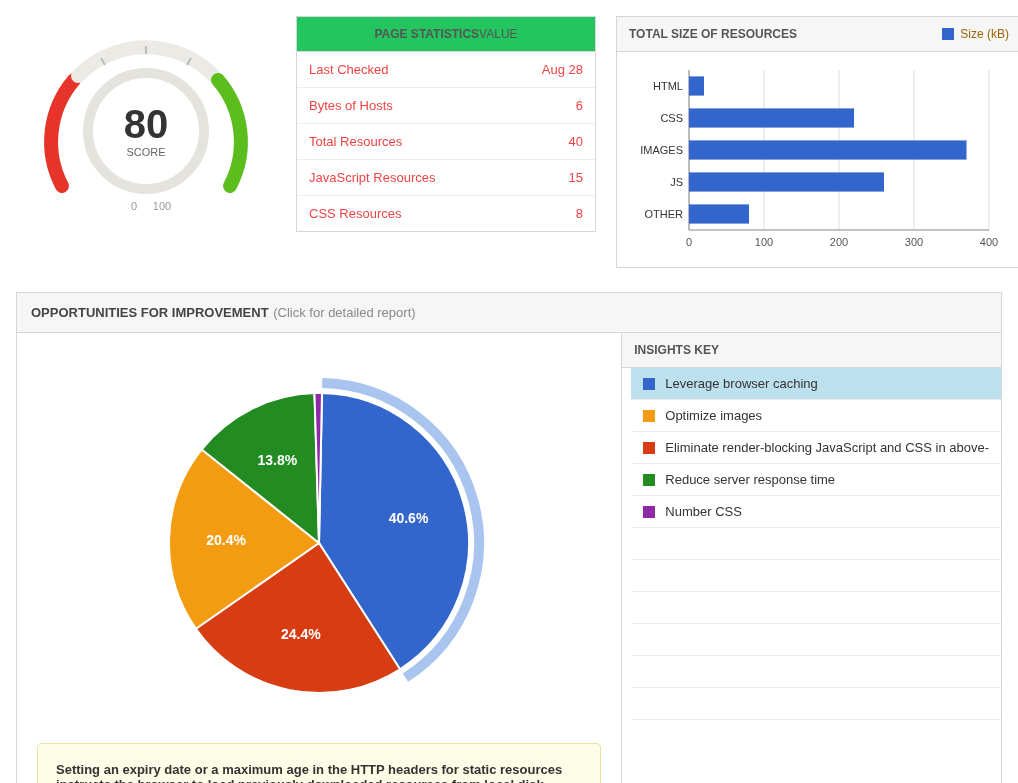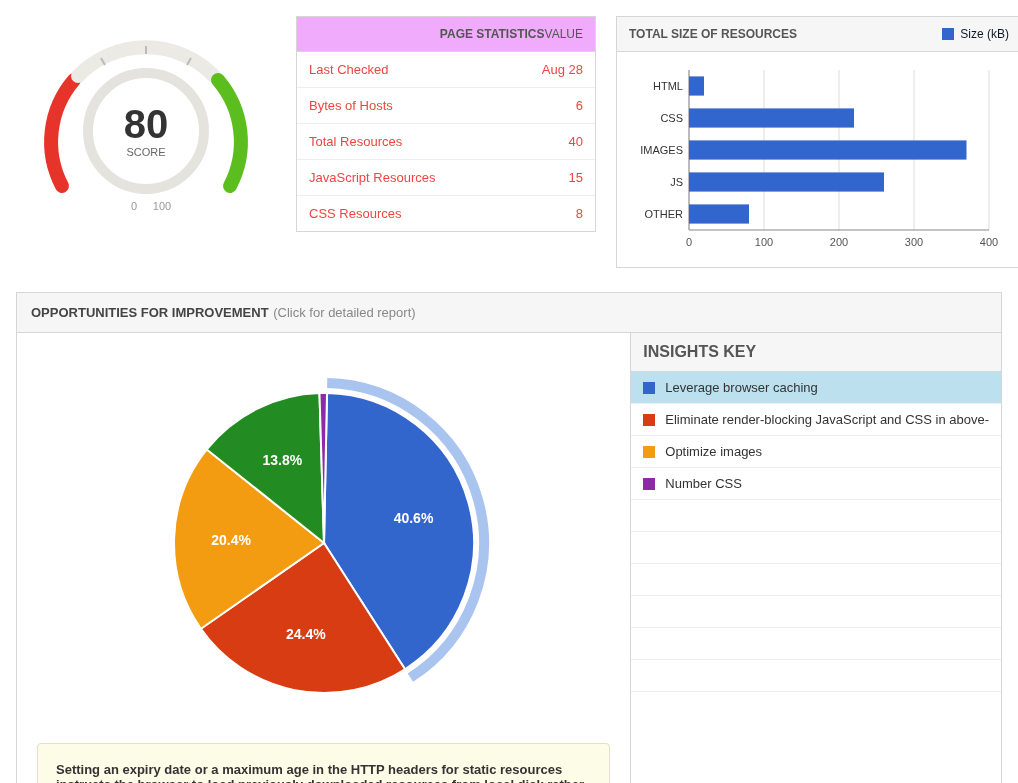--- a/index.html
+++ b/index.html
@@ -3,39 +3,39 @@
 <meta charset="utf-8">
 <style>
 * { box-sizing: border-box; margin: 0; padding: 0; }
 body { font-family: Arial, Helvetica, sans-serif; font-size: 13px; color: #333; background: #fff; padding: 16px; }
 .top-row { display: flex; gap: 20px; margin-bottom: 24px; }
 .gauge-col { flex: 0 0 260px; display: flex; align-items: flex-start; justify-content: center; }
 .stats-col { flex: 0 0 300px; }
 .bar-col { flex: 1 1 auto; }
 
 .panel { border: 1px solid #d6d6d6; }
-.panel-head { background: #f0abfc; border-bottom: 1px solid #d6d6d6; padding: 10px 12px; display: flex; justify-content: flex-end; font-weight: bold; color: #555; font-size: 12px; }
+.panel-head { background: #22c55e; border-bottom: 1px solid #d6d6d6; padding: 10px 12px; display: flex; justify-content: center; font-weight: bold; color: #555; font-size: 12px; }
 .panel-head .right { font-weight: normal; }
 .stats-row { display: flex; justify-content: space-between; padding: 10px 12px; border-bottom: 1px solid #eee; color: #ef4444; }
 .stats-row:last-child { border-bottom: none; }
 
 .bar-head { display:flex; justify-content:space-between; align-items:center; background:#f6f6f6; border-bottom:1px solid #d6d6d6; padding:10px 12px; font-weight:bold; color:#555; font-size:12px; }
-.bar-legend { font-size:12px; color:#0f172a; font-weight:normal; display:flex; align-items:center; gap:6px; }
+.bar-legend { font-size:12px; color:#a16207; font-weight:normal; display:flex; align-items:center; gap:6px; }
 .bar-legend .swatch { width:12px; height:12px; background:#3366cc; display:inline-block; }
 .bar-body { padding: 8px 12px 4px 12px; }
 
 .improve-panel { border:1px solid #d6d6d6; }
 .improve-head { background:#f6f6f6; border-bottom:1px solid #d6d6d6; padding:12px 14px; font-weight:bold; color:#444; }
 .improve-head .sub { font-weight:normal; color:#888; font-size:13px; margin-left:1px; }
 .improve-body { display:flex; gap:0; }
 .pie-col { flex: 1 1 auto; padding: 30px 20px; display:flex; flex-direction:column; align-items:center; border-right:1px solid #d6d6d6; }
 .key-col { flex: 0 0 360px; }
 
-.key-head { background:#f6f6f6; border-bottom:1px solid #d6d6d6; padding:10px 12px; font-weight:bold; color:#555; font-size:16px; }
-.key-item { padding:8px 12px; border-bottom:1px solid #eee; display:flex; align-items:center; gap:10px; cursor:pointer; white-space:nowrap; overflow:hidden; text-overflow:ellipsis; }
+.key-head { background:#f6f6f6; border-bottom:1px solid #d6d6d6; padding:10px 12px; font-weight:bold; color:#555; font-size:12px; }
+.key-item { padding:8px 12px; border-bottom:1px solid #eee; display:flex; align-items:center; gap:10px; cursor:pointer; white-space:nowrap; overflow:hidden; text-overflow:ellipsis;margin-left:9px; }
 .key-item.sel { background:#bde0ee; }
 .key-item .swatch { width:12px; height:12px; flex:0 0 12px; }
 .key-item .lbl { overflow:hidden; text-overflow:ellipsis; }
 
 .hint-box { background:#fdfce6; border:1px solid #e6e4a7; border-radius:4px; padding:18px; margin-top:20px; width:100%; }
 .hint-box b { font-weight:bold; }
 
 svg text { font-family: Arial, Helvetica, sans-serif; }
 </style>
 </head>
@@ -159,26 +159,30 @@
       </div>
     </div>
     <div class="key-col">
       <div class="key-head">INSIGHTS KEY</div>
       <div id="key-items">
           <div class="key-item sel">
             <span class="swatch" style="background: rgb(51, 102, 204);"></span>
             <span class="lbl">Leverage browser caching</span>
           </div>
           <div class="key-item">
+            <span class="swatch" style="background: rgb(243, 156, 18);"></span>
+            <span class="lbl">Optimize images</span>
+          </div>
+          <div class="key-item">
             <span class="swatch" style="background: rgb(215, 60, 18);"></span>
             <span class="lbl">Eliminate render-blocking JavaScript and CSS in above-</span>
           </div>
           <div class="key-item">
-            <span class="swatch" style="background: rgb(243, 156, 18);"></span>
-            <span class="lbl">Optimize images</span>
+            <span class="swatch" style="background: rgb(34, 139, 34);"></span>
+            <span class="lbl">Reduce server response time</span>
           </div>
           <div class="key-item">
             <span class="swatch" style="background: rgb(142, 42, 168);"></span>
             <span class="lbl">Number CSS</span>
           </div>
           <div class="key-item">&nbsp;</div>
           <div class="key-item">&nbsp;</div>
           <div class="key-item">&nbsp;</div>
           <div class="key-item">&nbsp;</div>
           <div class="key-item">&nbsp;</div>

